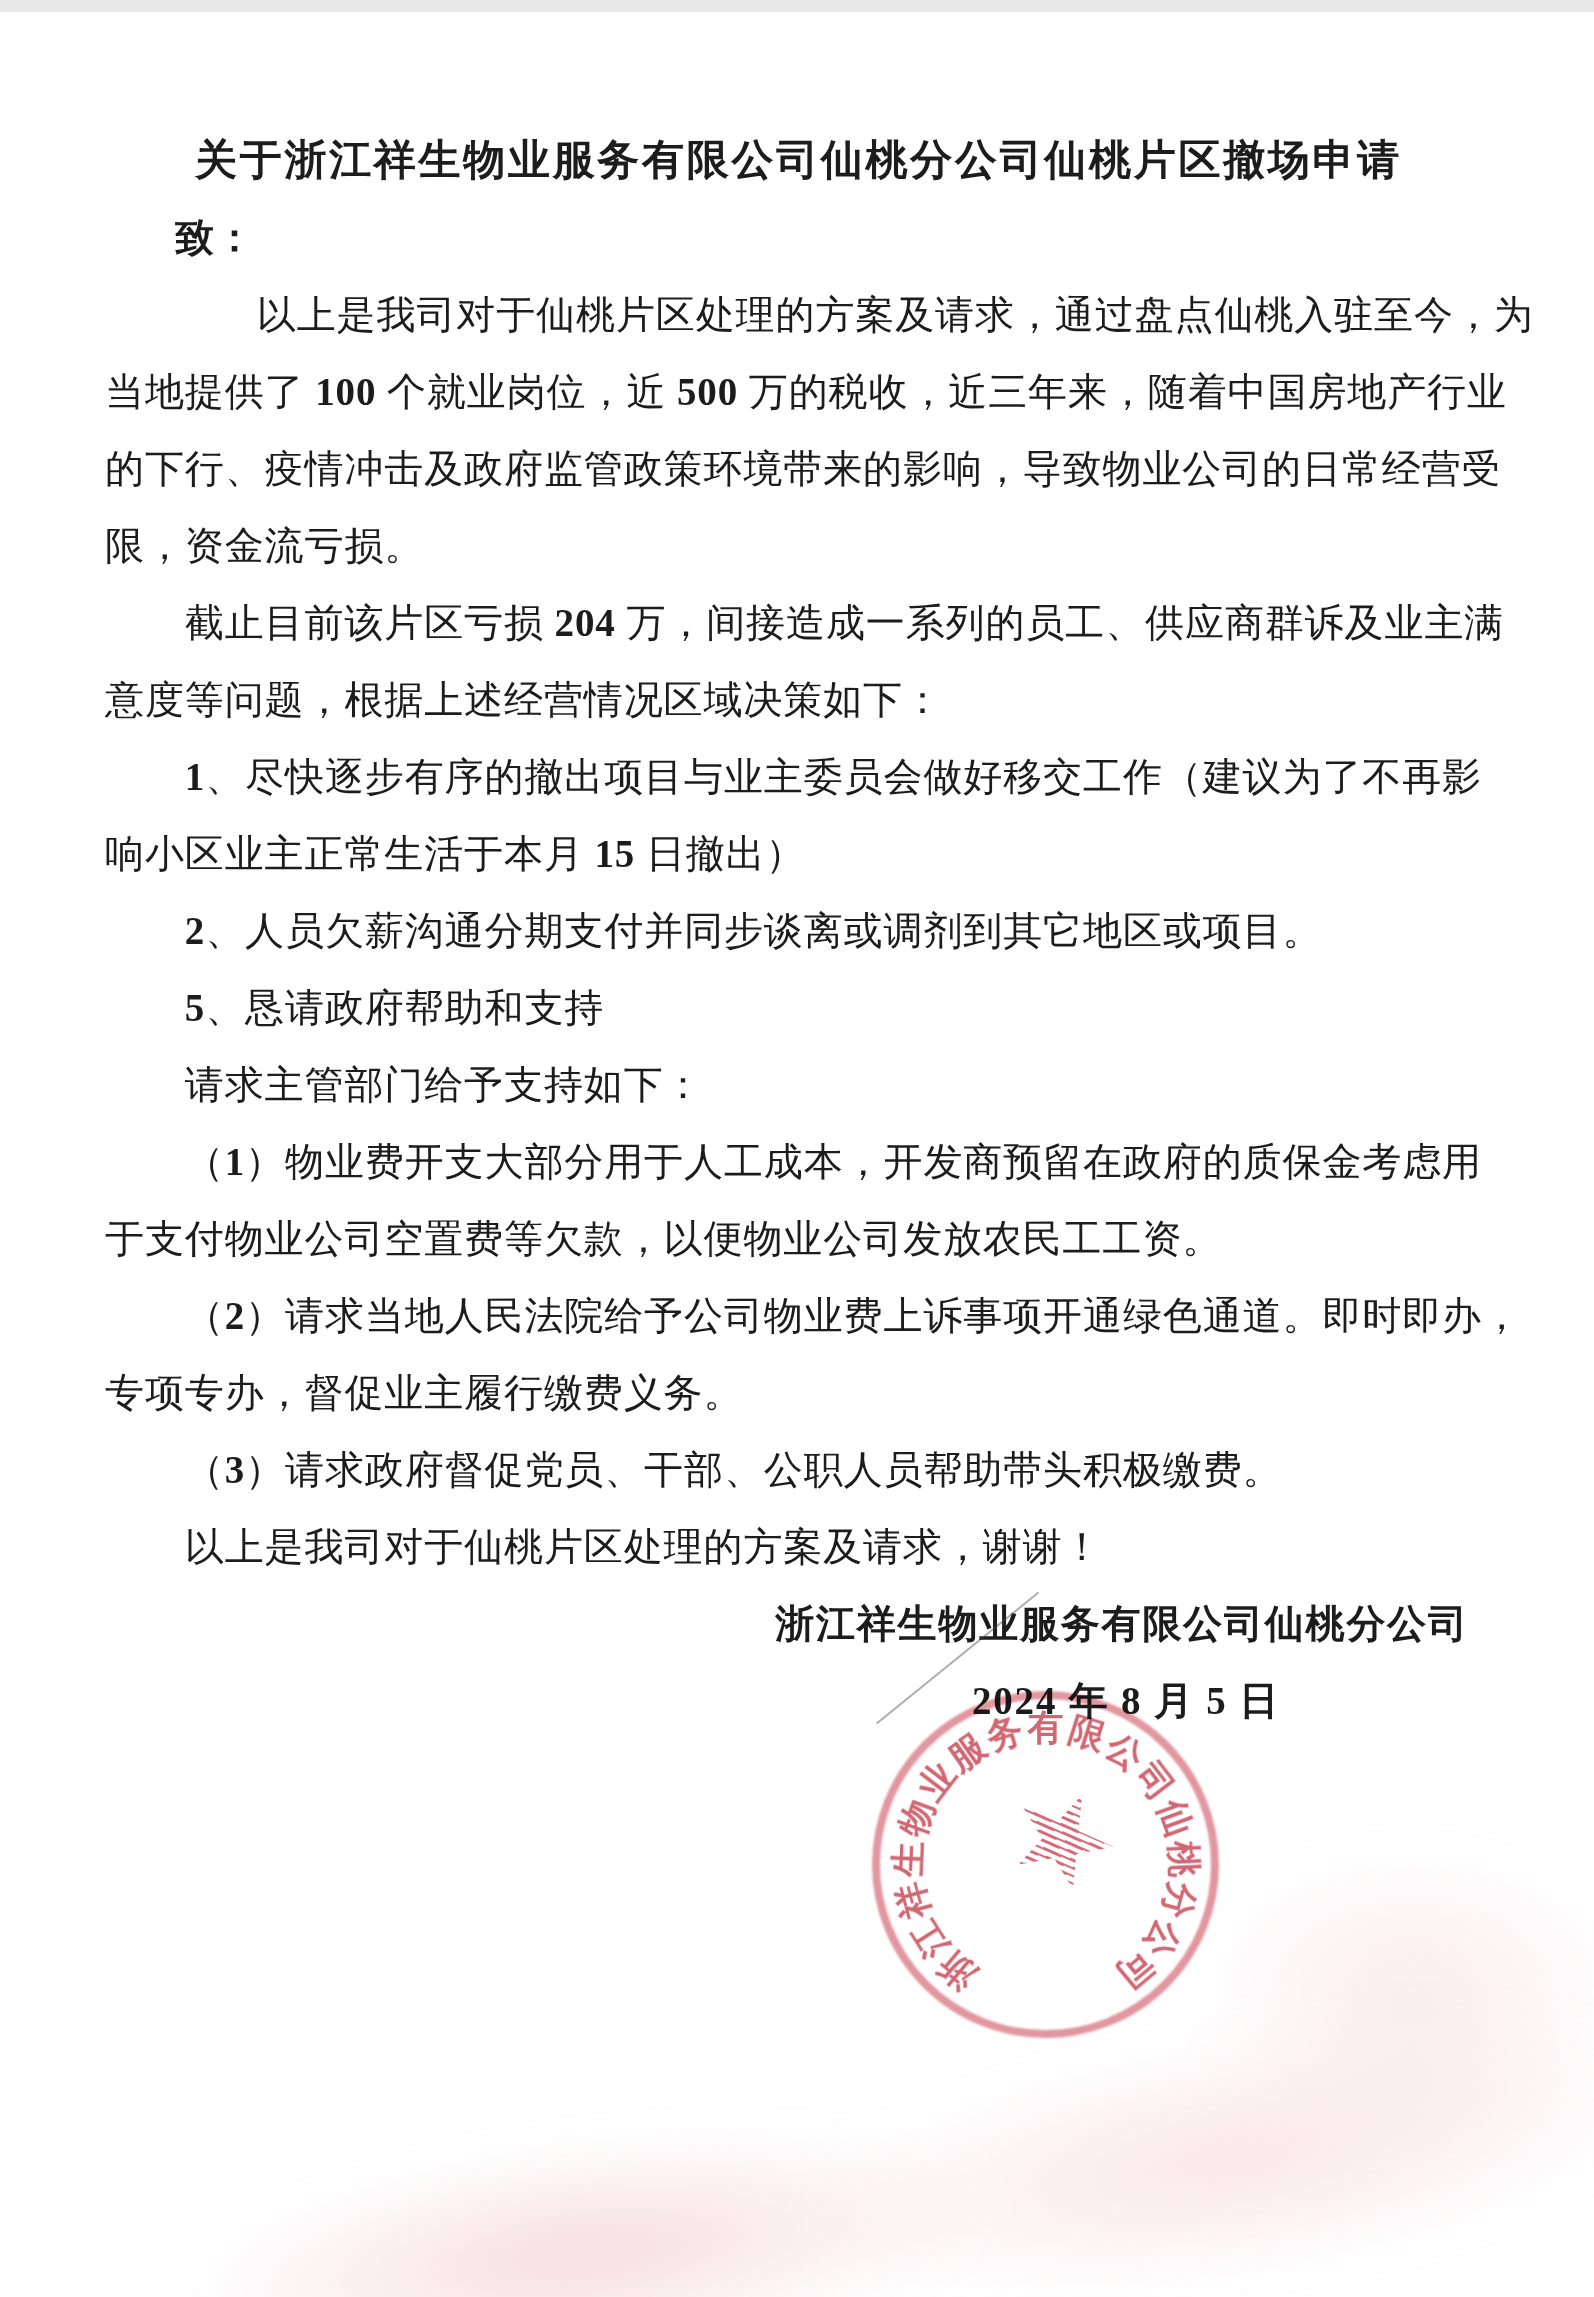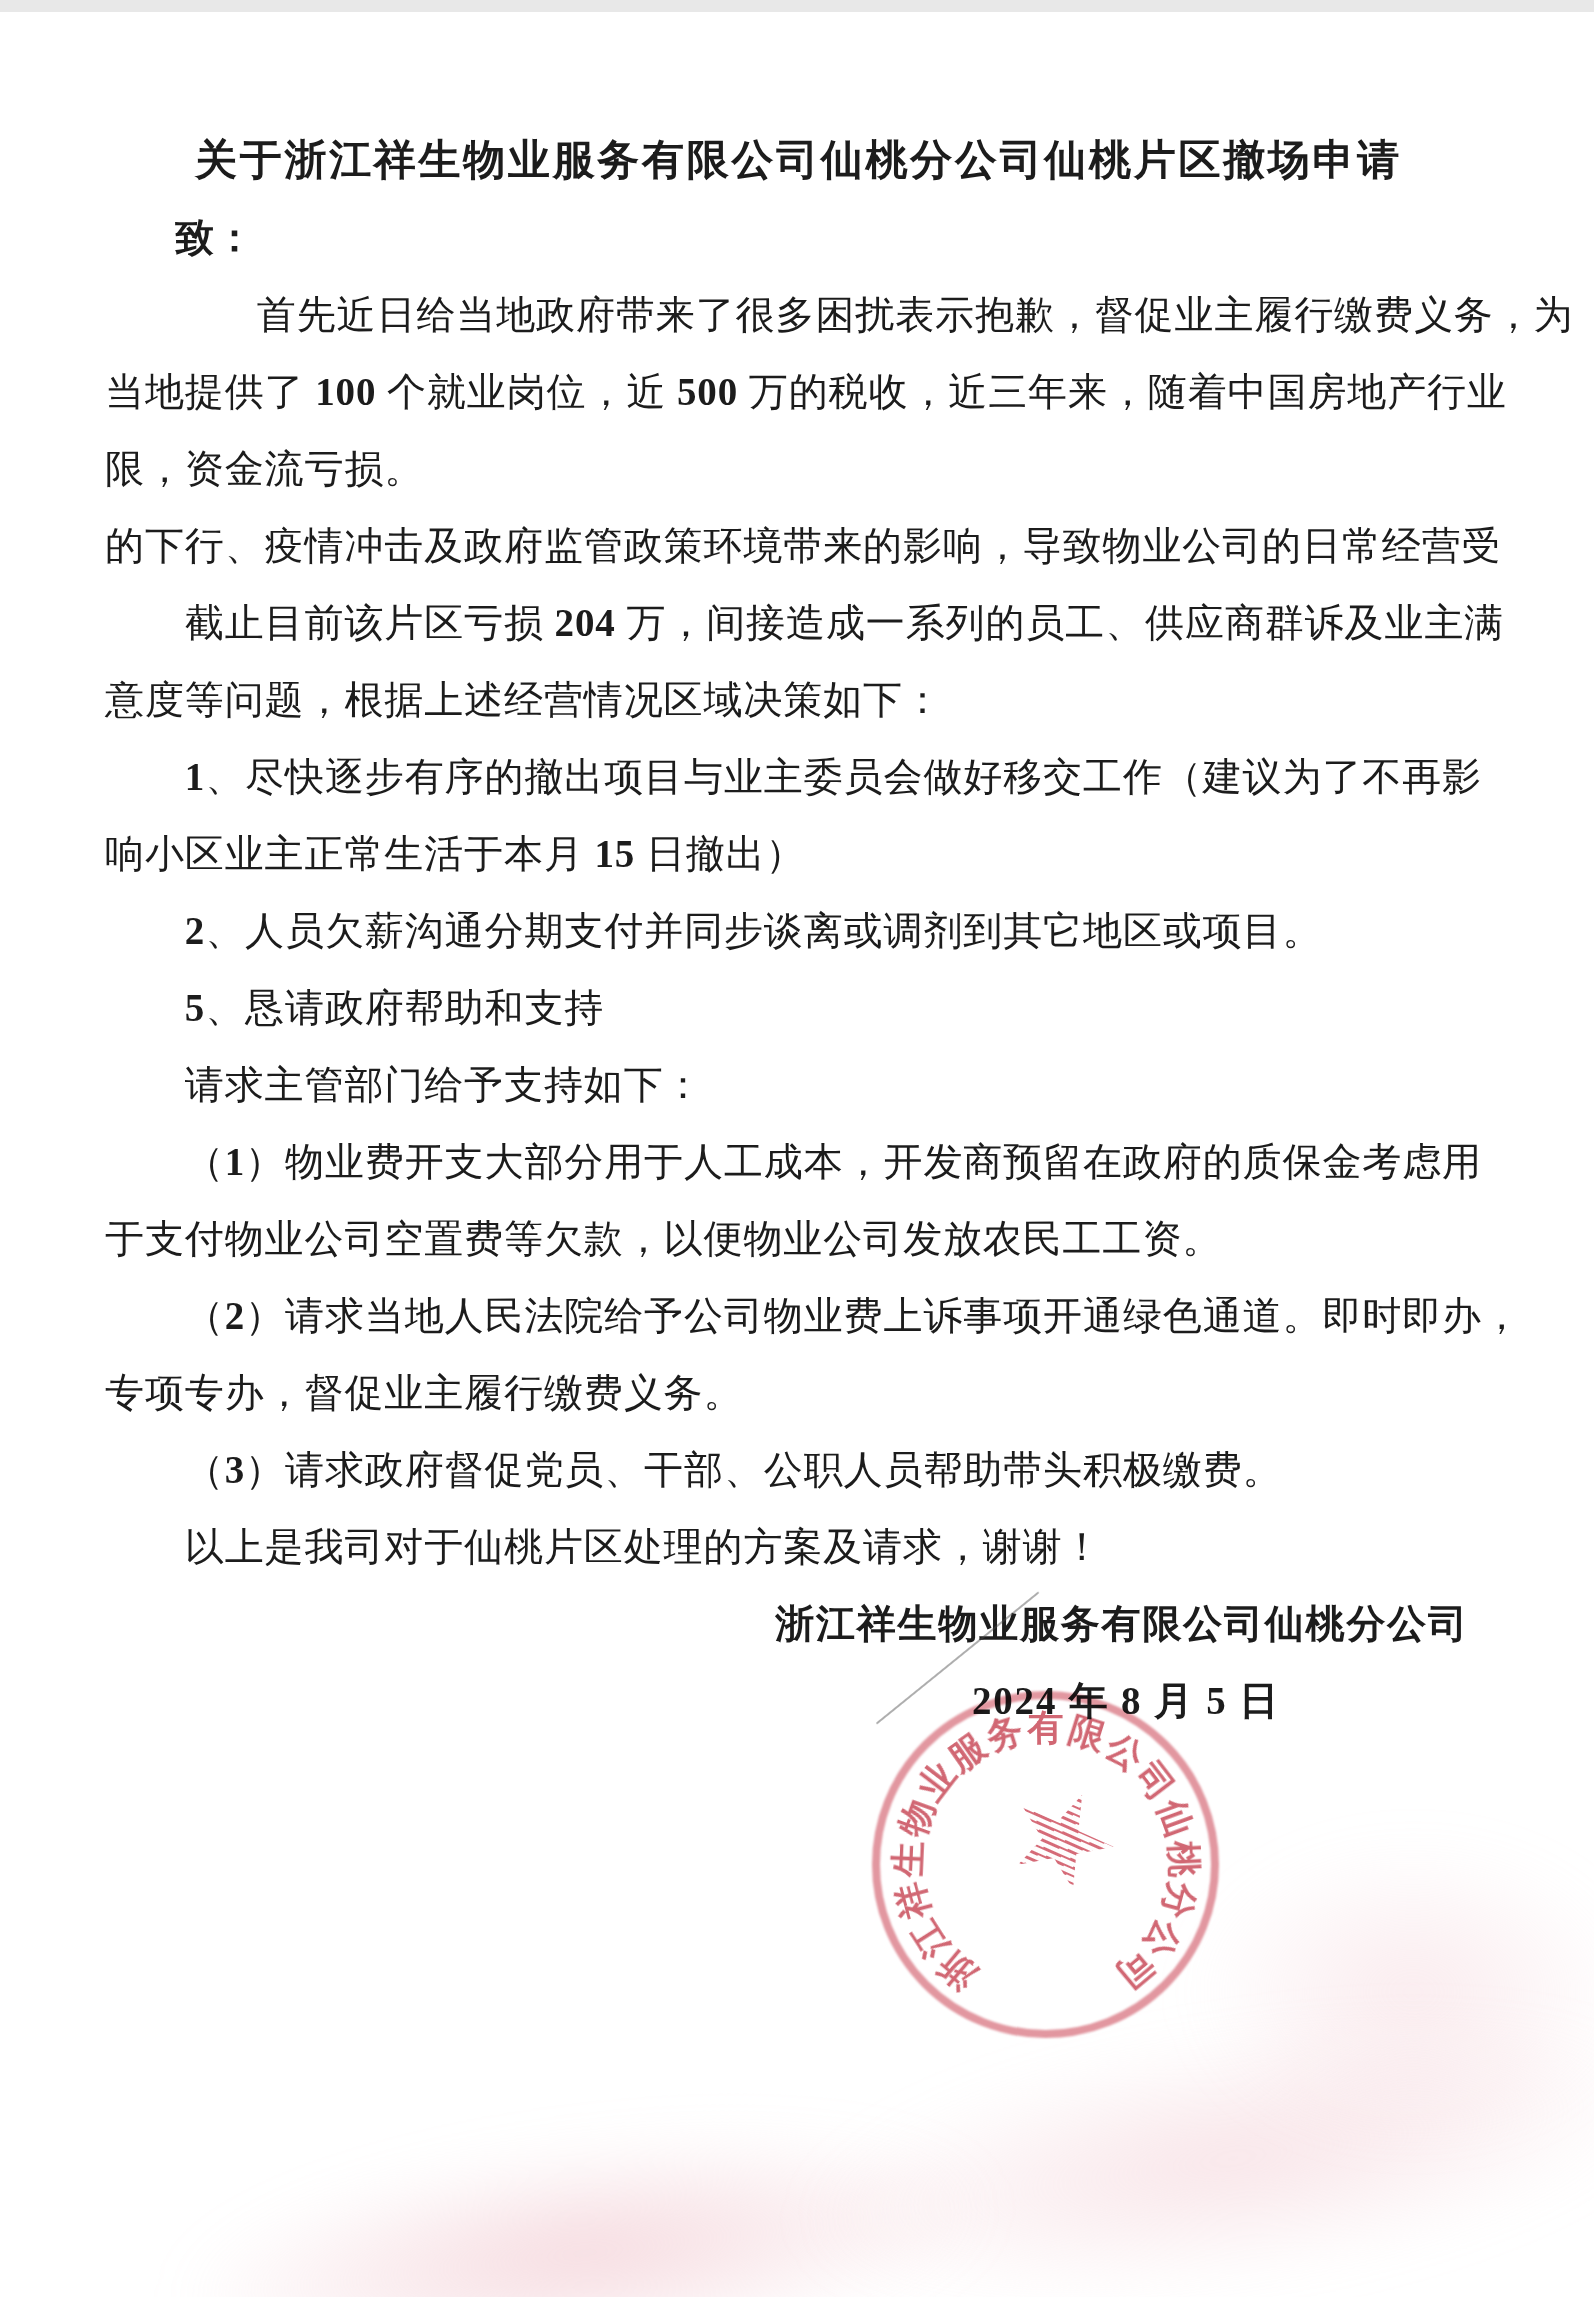--- a/index.html
+++ b/index.html
@@ -84,24 +84,24 @@
 </head>
 <body>
 
 <div class="page">
 
   <div class="content">
     <div class="doc-title">关于浙江祥生物业服务有限公司仙桃分公司仙桃片区撤场申请</div>
 
     <div class="body-lines">
         <div class="line wrapnum">致：</div>
-        <div class="line wrapnum">　　首先近日给当地政府带来了很多困扰表示抱歉，督促业主履行缴费义务，为</div>
+        <div class="line wrapnum">　　以上是我司对于仙桃片区处理的方案及请求，通过盘点仙桃入驻至今，为</div>
         <div class="line wrapnum">当地提供了 <b>100</b> 个就业岗位，近 <b>500</b> 万的税收，近三年来，随着中国房地产行业</div>
+        <div class="line wrapnum">的下行、疫情冲击及政府监管政策环境带来的影响，导致物业公司的日常经营受</div>
         <div class="line wrapnum">限，资金流亏损。</div>
-        <div class="line wrapnum">的下行、疫情冲击及政府监管政策环境带来的影响，导致物业公司的日常经营受</div>
         <div class="line wrapnum">　　截止目前该片区亏损 <b>204</b> 万，间接造成一系列的员工、供应商群诉及业主满</div>
         <div class="line wrapnum">意度等问题，根据上述经营情况区域决策如下：</div>
         <div class="line wrapnum">　　<b>1</b>、尽快逐步有序的撤出项目与业主委员会做好移交工作（建议为了不再影</div>
         <div class="line wrapnum">响小区业主正常生活于本月 <b>15</b> 日撤出）</div>
         <div class="line wrapnum">　　<b>2</b>、人员欠薪沟通分期支付并同步谈离或调剂到其它地区或项目。</div>
         <div class="line wrapnum">　　<b>5</b>、恳请政府帮助和支持</div>
         <div class="line wrapnum">　　请求主管部门给予支持如下：</div>
         <div class="line wrapnum">　　（<b>1</b>）物业费开支大部分用于人工成本，开发商预留在政府的质保金考虑用</div>
         <div class="line wrapnum">于支付物业公司空置费等欠款，以便物业公司发放农民工工资。</div>
         <div class="line wrapnum">　　（<b>2</b>）请求当地人民法院给予公司物业费上诉事项开通绿色通道。即时即办，</div>

